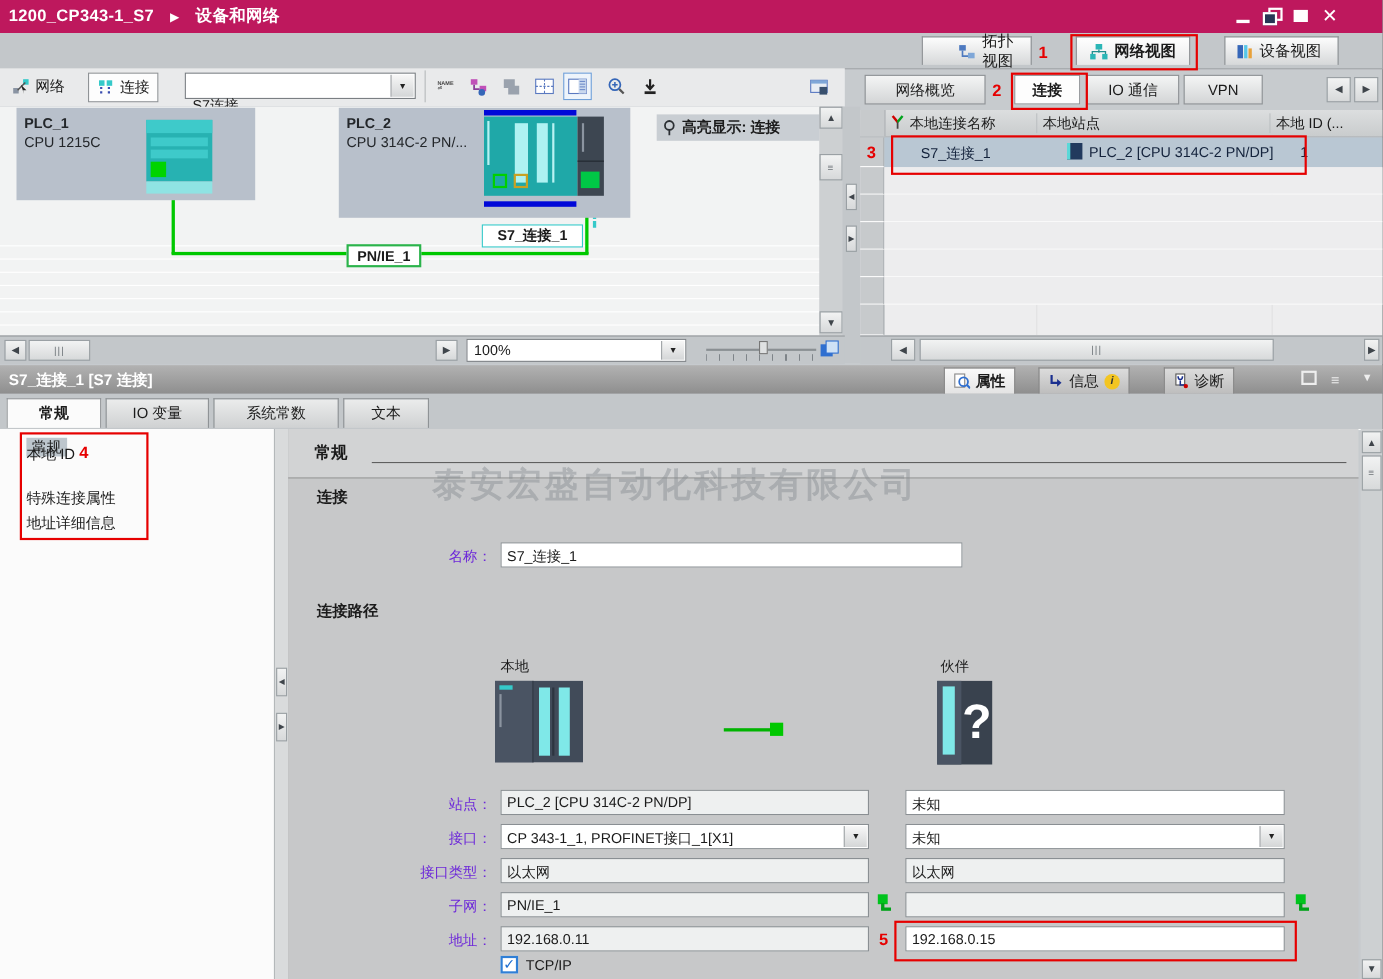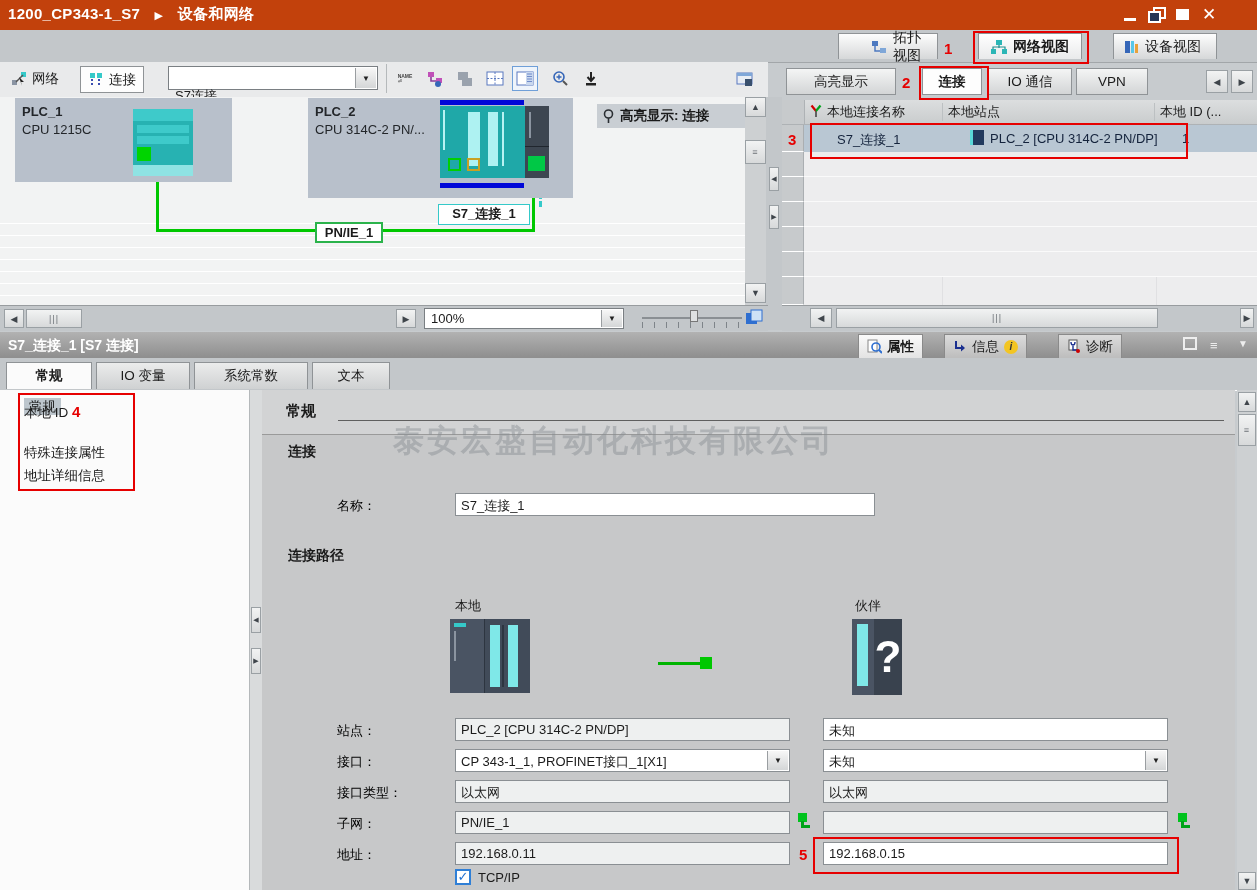--- a/index.html
+++ b/index.html
@@ -1,20 +1,20 @@
 <!DOCTYPE html>
 <html><head>
 <meta charset="utf-8">
 <style>
   html,body{margin:0;padding:0;background:#555;}
   .screen{position:relative;width:1257px;height:890px;background:#c7cbce;overflow:hidden;
     font-family:"Liberation Sans","DejaVu Sans",sans-serif;font-size:13px;color:#1b1b1b;}
   .abs{position:absolute;}
   
-  .titlebar{left:0;top:0;width:1257px;height:30px;background:#c2410c;color:#fff;}
+  .titlebar{left:0;top:0;width:1257px;height:30px;background:#be185d;color:#fff;}
   .crumb{left:8px;top:5px;font-size:15px;font-weight:bold;letter-spacing:.3px;}
   .crumb .sep{display:inline-block;margin:0 10px;font-size:11px;}
   .wbtn{top:7px;width:22px;height:16px;color:#fff;text-align:center;cursor:pointer;}
   .min-glyph{position:absolute;left:4px;bottom:2px;width:12px;height:3px;background:#fff;}
   .restore-a{position:absolute;left:8px;top:0;width:9px;height:8px;border:2px solid #fff;}
   .restore-b{position:absolute;left:3px;top:4px;width:9px;height:8px;border:2px solid #fff;background:#273655;}
   .max-glyph{position:absolute;left:4px;top:2px;width:13px;height:11px;background:#fff;}
   .close-glyph{font-size:17px;font-weight:bold;line-height:16px;}
   
   .topstrip{left:0;top:30px;width:1257px;height:32px;background:#c3c7ca;border-bottom:1px solid #a2a6a9;}
@@ -62,21 +62,21 @@
   .stabrow{left:0;top:358px;width:1257px;height:32px;background:#c3c7ca;border-bottom:1px solid #ffffff;}
   .stab{top:362px;height:27px;background:linear-gradient(#ebecec,#cfd1d2);border:1px solid #8f9396;border-bottom:none;
     display:flex;align-items:center;justify-content:center;font-size:13.5px;cursor:pointer;box-sizing:border-box;}
   .stab.sel{background:#fbfbfb;font-weight:bold;}
   .pnav{left:0;top:390px;width:250px;height:500px;background:#fbfbfb;border-right:1px solid #b4b8ba;box-sizing:border-box;}
   .pnav-item{position:absolute;left:24px;font-size:13.5px;cursor:pointer;white-space:nowrap;}
   .pbody-top{left:262px;top:390px;width:973px;height:44px;background:#d2d3d4;}
   .pbody{left:262px;top:434px;width:973px;height:456px;background:#c7c8c9;border-top:1px solid #9a9a9a;}
   .h1{font-weight:bold;font-size:15px;color:#1b1b1b;}
   .h2{font-weight:bold;font-size:14px;color:#1b1b1b;}
-  .flabel{width:110px;text-align:left;font-size:13px;color:#000000;}
+  .flabel{width:110px;text-align:right;font-size:13px;color:#6d28d9;}
   .fld{background:#fff;border:1px solid #8a8f93;padding:3px 5px 0 5px;font-size:13px;height:23px;box-sizing:border-box;cursor:text;}
   .fld.ro{background:#eef0f0;}
   .watermark{left:393px;top:420px;width:480px;font-size:31px;font-weight:bold;color:#878d92;opacity:.45;
     letter-spacing:3px;white-space:nowrap;z-index:8;pointer-events:none;}
   .redbox{border:2px solid #e60000;z-index:50;pointer-events:none;}
   .rednum{color:#e60000;font-weight:bold;font-size:15px;z-index:51;}
   .chk{width:16px;height:16px;background:#fff;border:2px solid #2f7fd6;box-sizing:border-box;color:#1f6fd0;
     font-weight:bold;font-size:13px;line-height:12px;text-align:center;cursor:pointer;}
   .subneticon{width:16px;height:16px;}
   .subneticon .sq{position:absolute;left:2px;top:0;width:9px;height:9px;background:#00c31d;}
@@ -306,21 +306,21 @@
     <div class="abs" style="left:690px;top:4px;width:8px;height:12px;background:#dfe1e2;border:1px solid #777;box-sizing:border-box;"></div>
     <div class="abs" style="left:744px;top:2px;width:20px;height:20px;">
       <svg width="20" height="20">
           <rect x="2" y="5" width="11" height="11" fill="#2f6fd0"></rect>
           <rect x="7" y="2" width="11" height="11" fill="#cfe2f6" stroke="#2f6fd0"></rect>
         </svg>
     </div>
   </div>
 
   <div class="abs rtab" style="left:786px;width:110px;">
-      <span>高亮显示</span>
+      <span>网络概览</span>
     </div>
   <div class="abs rednum" style="left:902px;top:74px;">2</div>
   <div class="abs rtab sel" style="left:922px;width:60px;">
       <span>连接</span>
     </div>
   <div class="abs redbox" style="left:919px;top:66px;width:66px;height:30px;"></div>
   <div class="abs rtab" style="left:988px;width:84px;">
       <span>IO 通信</span>
     </div>
   <div class="abs rtab" style="left:1076px;width:72px;">

